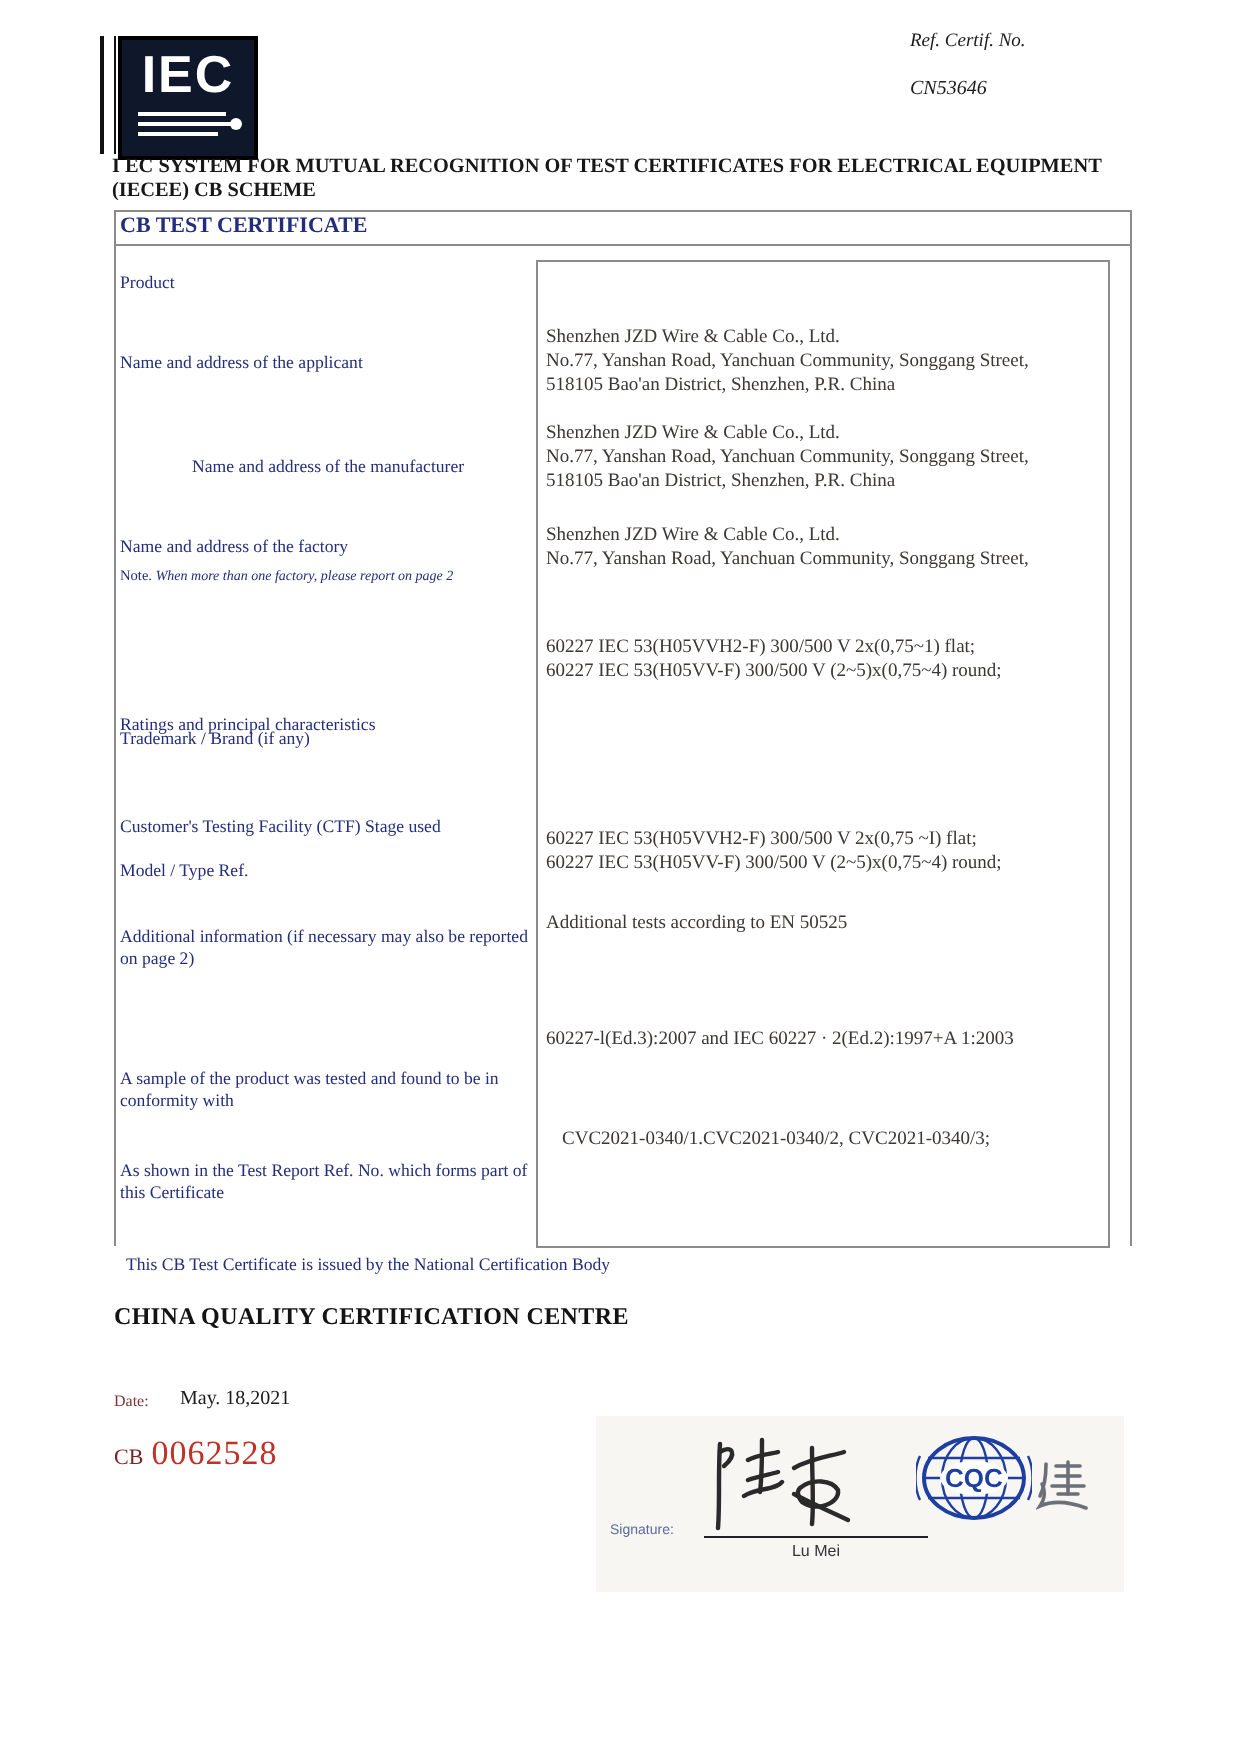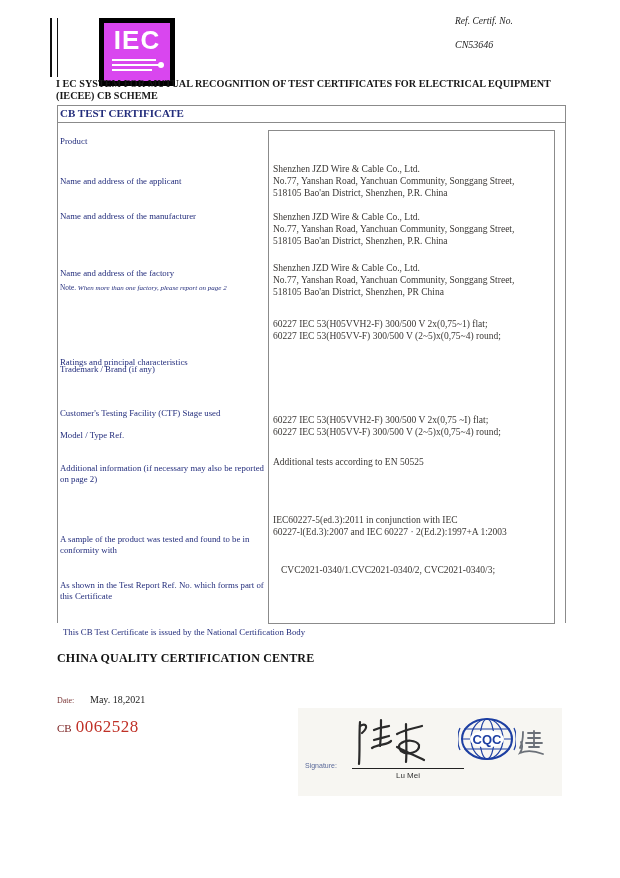--- a/index.html
+++ b/index.html
@@ -1,21 +1,21 @@
 <!DOCTYPE html>
 <html><head>
 <meta charset="utf-8">
 <style>
   html,body{margin:0;padding:0;background:#ffffff;}
   #page{position:relative;width:620px;height:878px;background:#ffffff;overflow:hidden;
         font-family:"Liberation Serif",serif;color:#33302d;}
   .abs{position:absolute;}
   
   #iec-bar{left:50px;top:18px;width:5px;height:59px;border-left:2px solid #111;border-right:1px solid #111;}
-  #iec-box{left:59px;top:18px;width:66px;height:58px;background:#d946ef;border:5px solid #000000;margin-left:40px;}
+  #iec-box{left:59px;top:18px;width:66px;height:58px;background:#0f172a;border:2px solid #000000;}
   #iec-box .iec-text{position:absolute;left:0;right:0;top:2px;text-align:center;color:#fff;
         font-family:"Liberation Sans",sans-serif;font-weight:bold;font-size:26px;letter-spacing:1px;}
   .iec-line{position:absolute;left:8px;height:2px;background:#fff;}
   .iec-dot{position:absolute;width:6px;height:6px;border-radius:50%;background:#fff;}
   #ref-block{left:455px;top:16px;width:140px;text-align:left;font-size:9.5px;color:#1c1c1c;font-style:italic;}
   #ref-no{margin-top:13px;font-size:10px;}
   #scheme{left:56px;top:78px;width:520px;font-weight:bold;font-size:10.2px;line-height:12px;color:#171717;}
   
   #outer-box{left:57px;top:105px;width:507px;height:517px;border:1px solid #8b8b8b;border-bottom:none;}
   #title-divider{left:57px;top:122px;width:508px;height:1px;background:#8b8b8b;}
@@ -66,21 +66,21 @@
     <div>(IECEE) CB SCHEME</div>
   </div>
 
   <div class="abs" id="outer-box"></div>
   <div class="abs" id="title-divider"></div>
   <div class="abs" id="inner-box"></div>
   <div class="abs" id="cert-title">CB TEST CERTIFICATE</div>
 
   <div class="lbl" style="top:136px;">Product</div>
   <div class="lbl" style="top:176px;">Name and address of the applicant</div>
-  <div class="lbl" style="top:211px;">Name and address of the manufacturer</div>
+  <div class="lbl" style="top:228px;margin-left:36px;">Name and address of the manufacturer</div>
   <div class="lbl" style="top:268px;">Name and address of the factory</div>
   <div class="note" style="top:283px;">
     <span>Note.</span>
     <i>When more than one factory, please report on page 2</i>
   </div>
   <div class="lbl" style="top:321px;margin-top:36px;">Ratings and principal characteristics</div>
   <div class="lbl" style="top:364px;">Trademark / Brand (if any)</div>
   <div class="lbl" style="top:408px;">Customer's Testing Facility (CTF) Stage used</div>
   <div class="lbl" style="top:430px;">Model / Type Ref.</div>
   <div class="lbl" style="top:463px;width:208px;">Additional information (if necessary may also be reported on page 2)</div>
@@ -93,33 +93,31 @@
     <div>518105 Bao'an District, Shenzhen, P.R. China</div>
   </div>
   <div class="val" style="top:211px;">
     <div>Shenzhen JZD Wire &amp; Cable Co., Ltd.</div>
     <div>No.77, Yanshan Road, Yanchuan Community, Songgang Street,</div>
     <div>518105 Bao'an District, Shenzhen, P.R. China</div>
   </div>
   <div class="val" style="top:262px;">
     <div>Shenzhen JZD Wire &amp; Cable Co., Ltd.</div>
     <div>No.77, Yanshan Road, Yanchuan Community, Songgang Street,</div>
-    <div>518105 Bao'an District, Shenzhen, PR China</div>
   </div>
   <div class="val" style="top:318px;">
     <div>60227 IEC 53(H05VVH2-F) 300/500 V 2x(0,75~1) flat;</div>
     <div>60227 IEC 53(H05VV-F) 300/500 V (2~5)x(0,75~4) round;</div>
   </div>
   <div class="val" style="top:414px;">
     <div>60227 IEC 53(H05VVH2-F) 300/500 V 2x(0,75 ~I) flat;</div>
     <div>60227 IEC 53(H05VV-F) 300/500 V (2~5)x(0,75~4) round;</div>
   </div>
   <div class="val" style="top:456px;">Additional tests according to EN 50525</div>
   <div class="val" style="top:514px;">
-    <div>IEC60227-5(ed.3):2011 in conjunction with IEC</div>
     <div>60227-l(Ed.3):2007 and IEC 60227 · 2(Ed.2):1997+A 1:2003</div>
   </div>
   <div class="val" style="top:564px;left:281px;">CVC2021-0340/1.CVC2021-0340/2, CVC2021-0340/3;</div>
 
   <div class="abs" id="issued-note">This CB Test Certificate is issued by the National Certification Body</div>
 
   <div class="abs" id="issuer-name">CHINA QUALITY CERTIFICATION CENTRE</div>
   <div class="abs" id="date-line">
     <span>Date:</span>
     <span id="date-value">May. 18,2021</span>

